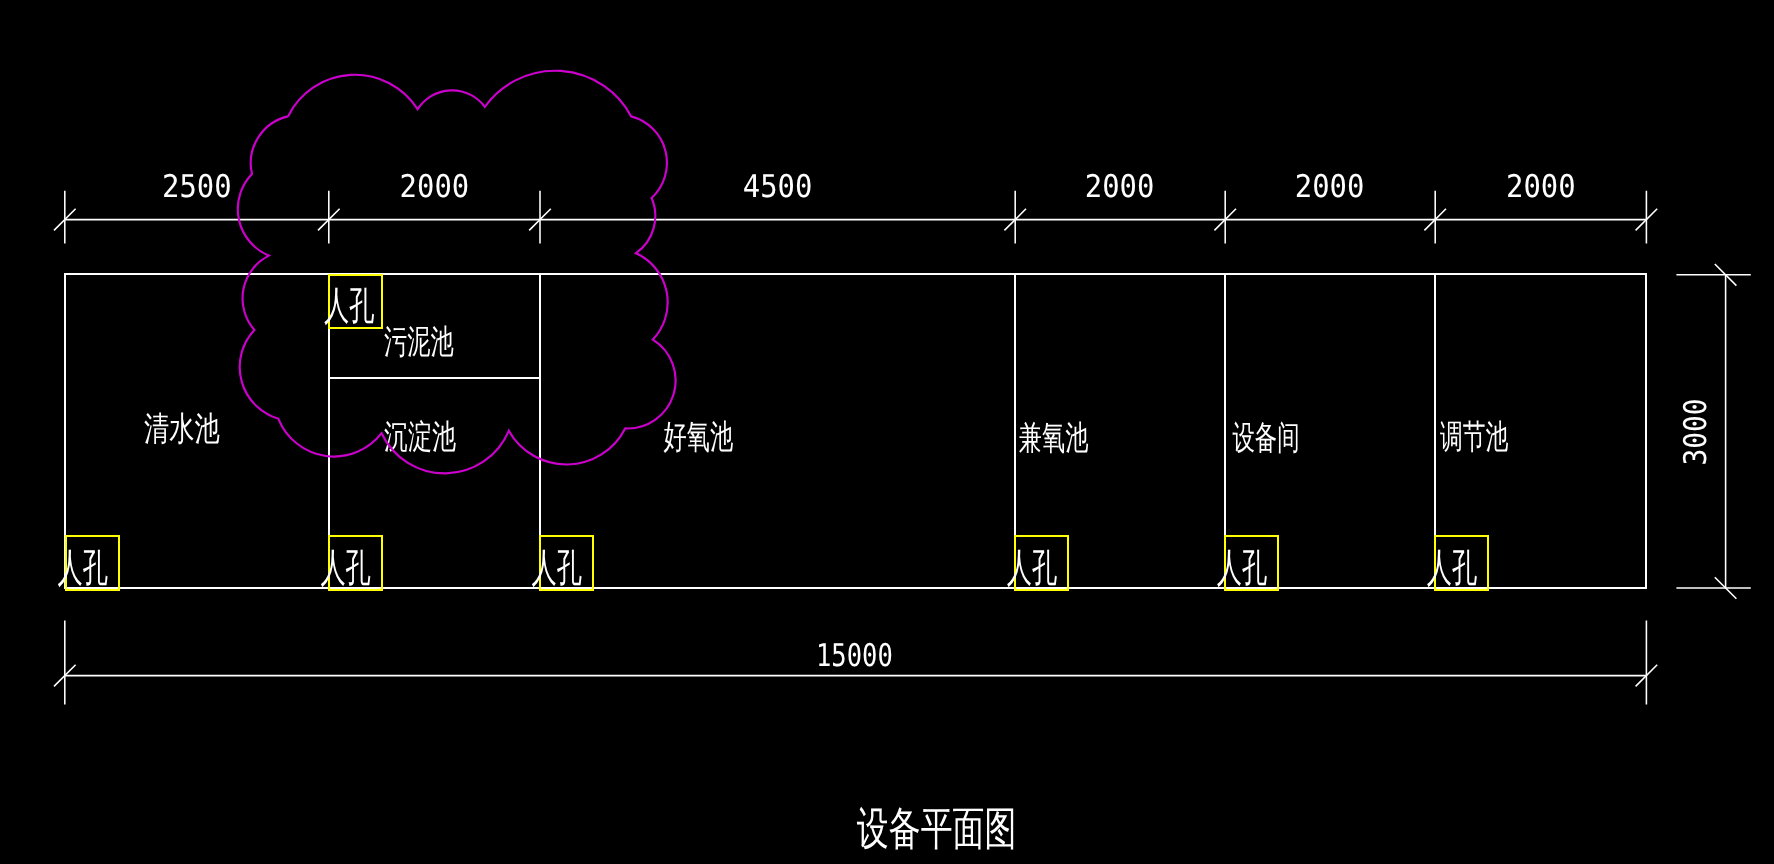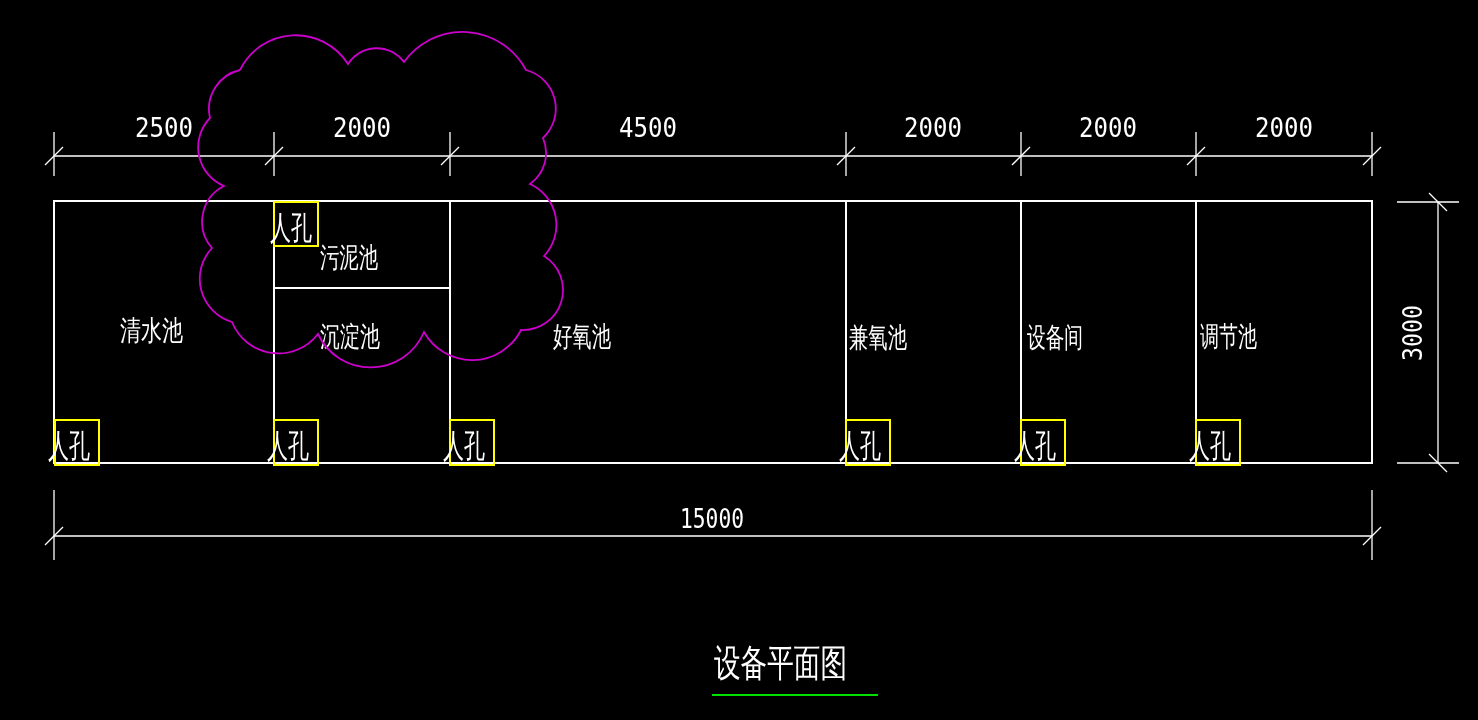--- a/index.html
+++ b/index.html
@@ -8,20 +8,21 @@
     background: #000000;
     width: 1478px;
     height: 720px;
     overflow: hidden;
   }
   .canvas {
     position: relative;
     width: 1478px;
     height: 648px;
     background: #000000;
+    margin-top: 27px;
   }
   svg {
     position: absolute;
     left: 0;
     top: 0;
   }
   text {
     font-family: "DejaVu Sans", sans-serif;
     fill: #FFFFFF;
   }

